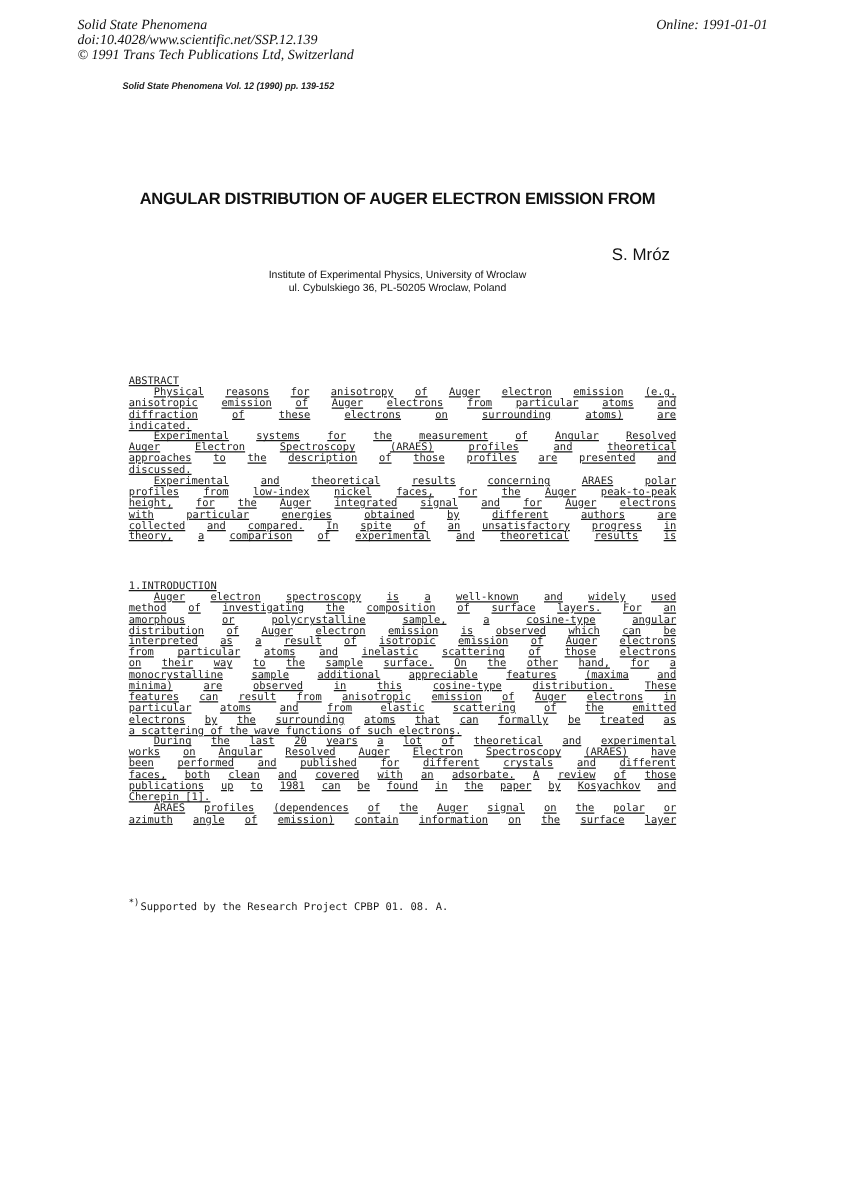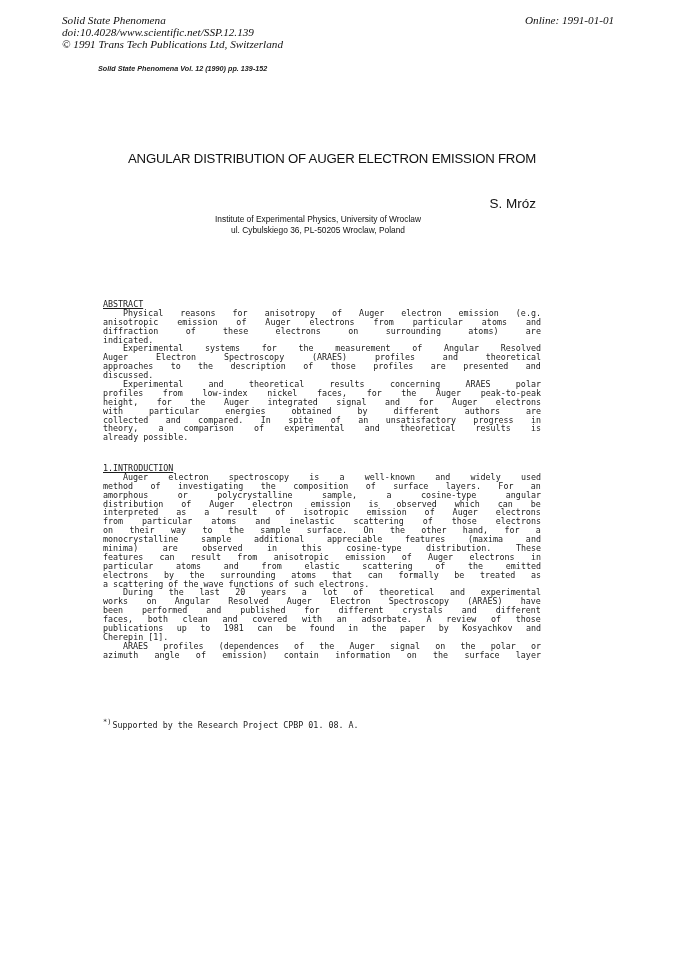--- a/index.html
+++ b/index.html
@@ -1,25 +1,25 @@
 <!DOCTYPE html>
 <html><head>
   <meta charset="utf-8">
   <style>
     html, body { margin: 0; padding: 0; background: #ffffff; }
     body { width: 678px; height: 959px; position: relative; overflow: hidden; color: #111; }
     .meta { position: absolute; left: 62px; top: 14px; font-family: "Liberation Serif", serif; font-style: italic; font-size: 11.2px; line-height: 12.2px; color: #111; }
     .meta div { white-space: nowrap; }
     .online { position: absolute; left: 525px; top: 14px; font-family: "Liberation Serif", serif; font-style: italic; font-size: 11.2px; line-height: 12.2px; white-space: nowrap; }
     .running { position: absolute; left: 98px; top: 64px; font-family: "Liberation Sans", sans-serif; font-style: italic; font-weight: bold; font-size: 7.6px; white-space: nowrap; color: #222; transform: scaleX(0.95); transform-origin: left; }
-    .title { position: absolute; left: 100px; width: 436px; top: 150px; text-align: right; font-family: "Liberation Sans", sans-serif; font-weight: normal; font-size: 13.2px; line-height: 17px; letter-spacing: -0.2px; color: #111; }
+    .title { position: absolute; left: 100px; width: 436px; top: 150px; text-align: center; font-family: "Liberation Sans", sans-serif; font-weight: bold; font-size: 13.2px; line-height: 17px; letter-spacing: -0.2px; color: #111; }
     .author { position: absolute; left: 100px; width: 436px; top: 196px; text-align: right; font-family: "Liberation Sans", sans-serif; font-size: 13.5px; color: #111; }
     .affil { position: absolute; left: 100px; width: 436px; top: 214px; text-align: center; font-family: "Liberation Sans", sans-serif; font-size: 8.4px; line-height: 10.5px; color: #111; }
     .body { position: absolute; left: 103px; width: 438px; font-family: "DejaVu Sans Mono", "Liberation Mono", monospace; font-size: 8.35px; line-height: 8.9px; color: #1a1a1a; }
-    .line { display: flex; justify-content: space-between; white-space: pre; height: 8.9px; }
+    .line { display: flex; justify-content: space-between; white-space: pre; height: 8.9px; text-decoration: underline; }
     .line.last { justify-content: flex-start; }
     .line.indent { padding-left: 20px; }
     .heading { text-decoration: underline; white-space: pre; height: 8.9px; display: block; }
     .footnote { position: absolute; left: 103px; top: 691px; font-family: "DejaVu Sans Mono", "Liberation Mono", monospace; font-size: 8.35px; color: #1a1a1a; white-space: pre; margin-top: 27px; }
     .footnote sup { font-size: 7px; vertical-align: 4px; margin-right: 1px; }
   </style>
 </head>
 <body>
 
 <div class="meta">
@@ -49,21 +49,20 @@
       <div class="line indent"><span>Experimental</span><span>systems</span><span>for</span><span>the</span><span>measurement</span><span>of</span><span>Angular</span><span>Resolved</span></div>
       <div class="line"><span>Auger</span><span>Electron</span><span>Spectroscopy</span><span>(ARAES)</span><span>profiles</span><span>and</span><span>theoretical</span></div>
       <div class="line"><span>approaches</span><span>to</span><span>the</span><span>description</span><span>of</span><span>those</span><span>profiles</span><span>are</span><span>presented</span><span>and</span></div>
       <div class="line last"><span>discussed.</span></div>
       <div class="line indent"><span>Experimental</span><span>and</span><span>theoretical</span><span>results</span><span>concerning</span><span>ARAES</span><span>polar</span></div>
       <div class="line"><span>profiles</span><span>from</span><span>low-index</span><span>nickel</span><span>faces,</span><span>for</span><span>the</span><span>Auger</span><span>peak-to-peak</span></div>
       <div class="line"><span>height,</span><span>for</span><span>the</span><span>Auger</span><span>integrated</span><span>signal</span><span>and</span><span>for</span><span>Auger</span><span>electrons</span></div>
       <div class="line"><span>with</span><span>particular</span><span>energies</span><span>obtained</span><span>by</span><span>different</span><span>authors</span><span>are</span></div>
       <div class="line"><span>collected</span><span>and</span><span>compared.</span><span>In</span><span>spite</span><span>of</span><span>an</span><span>unsatisfactory</span><span>progress</span><span>in</span></div>
       <div class="line"><span>theory,</span><span>a</span><span>comparison</span><span>of</span><span>experimental</span><span>and</span><span>theoretical</span><span>results</span><span>is</span></div>
-      <div class="line last"><span>already possible.</span></div>
     </div>
 </div>
 
 <div class="body" id="intro" style="top:464px;">
   <span class="heading">1.INTRODUCTION</span>
   <div id="intro-lines">
       <div class="line indent"><span>Auger</span><span>electron</span><span>spectroscopy</span><span>is</span><span>a</span><span>well-known</span><span>and</span><span>widely</span><span>used</span></div>
       <div class="line"><span>method</span><span>of</span><span>investigating</span><span>the</span><span>composition</span><span>of</span><span>surface</span><span>layers.</span><span>For</span><span>an</span></div>
       <div class="line"><span>amorphous</span><span>or</span><span>polycrystalline</span><span>sample,</span><span>a</span><span>cosine-type</span><span>angular</span></div>
       <div class="line"><span>distribution</span><span>of</span><span>Auger</span><span>electron</span><span>emission</span><span>is</span><span>observed</span><span>which</span><span>can</span><span>be</span></div>

